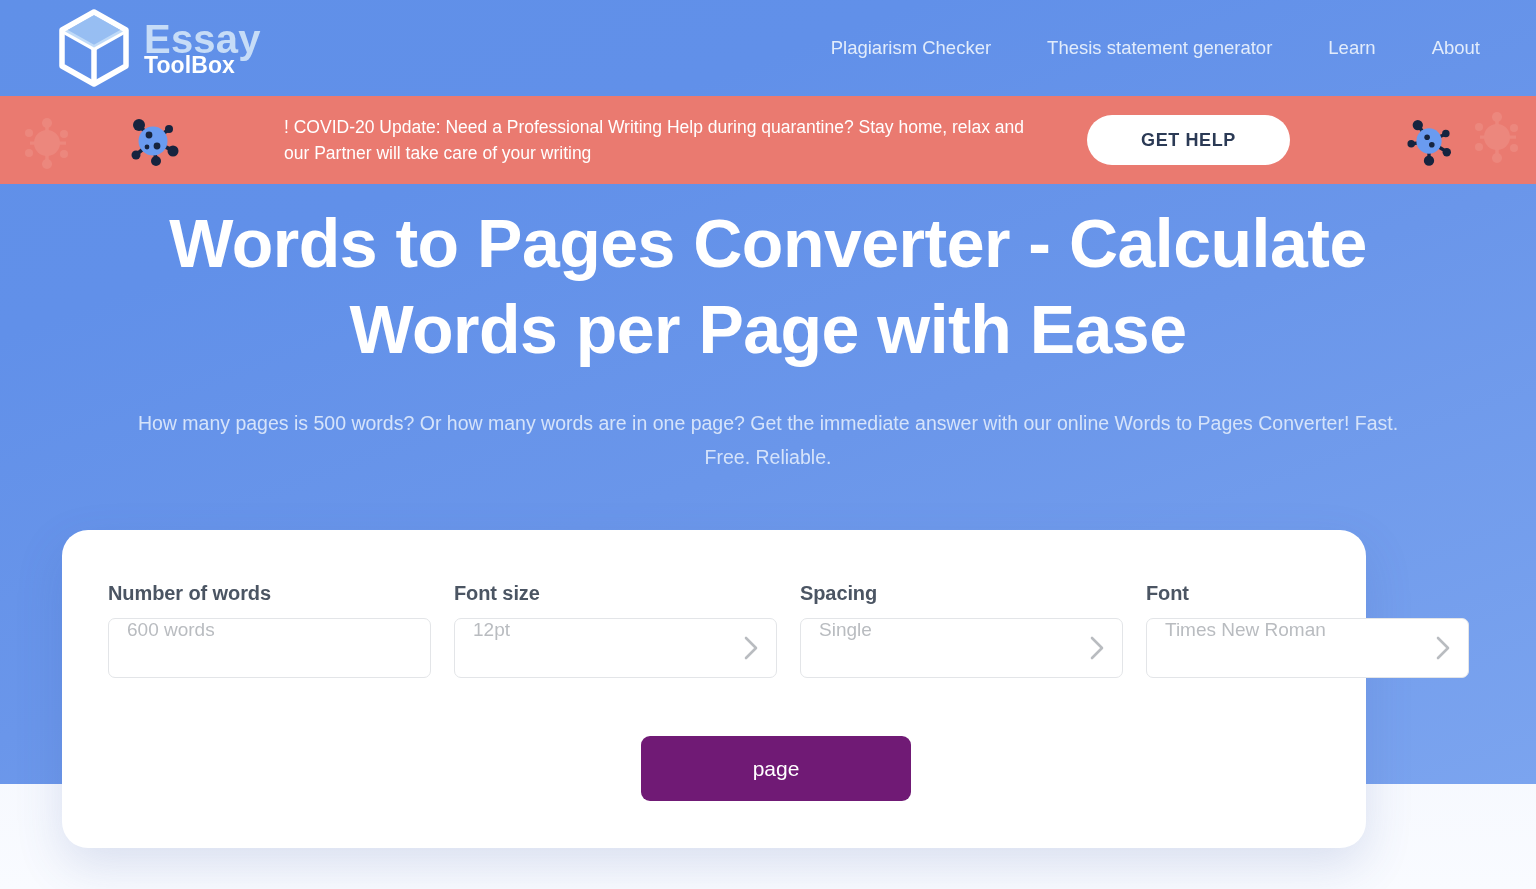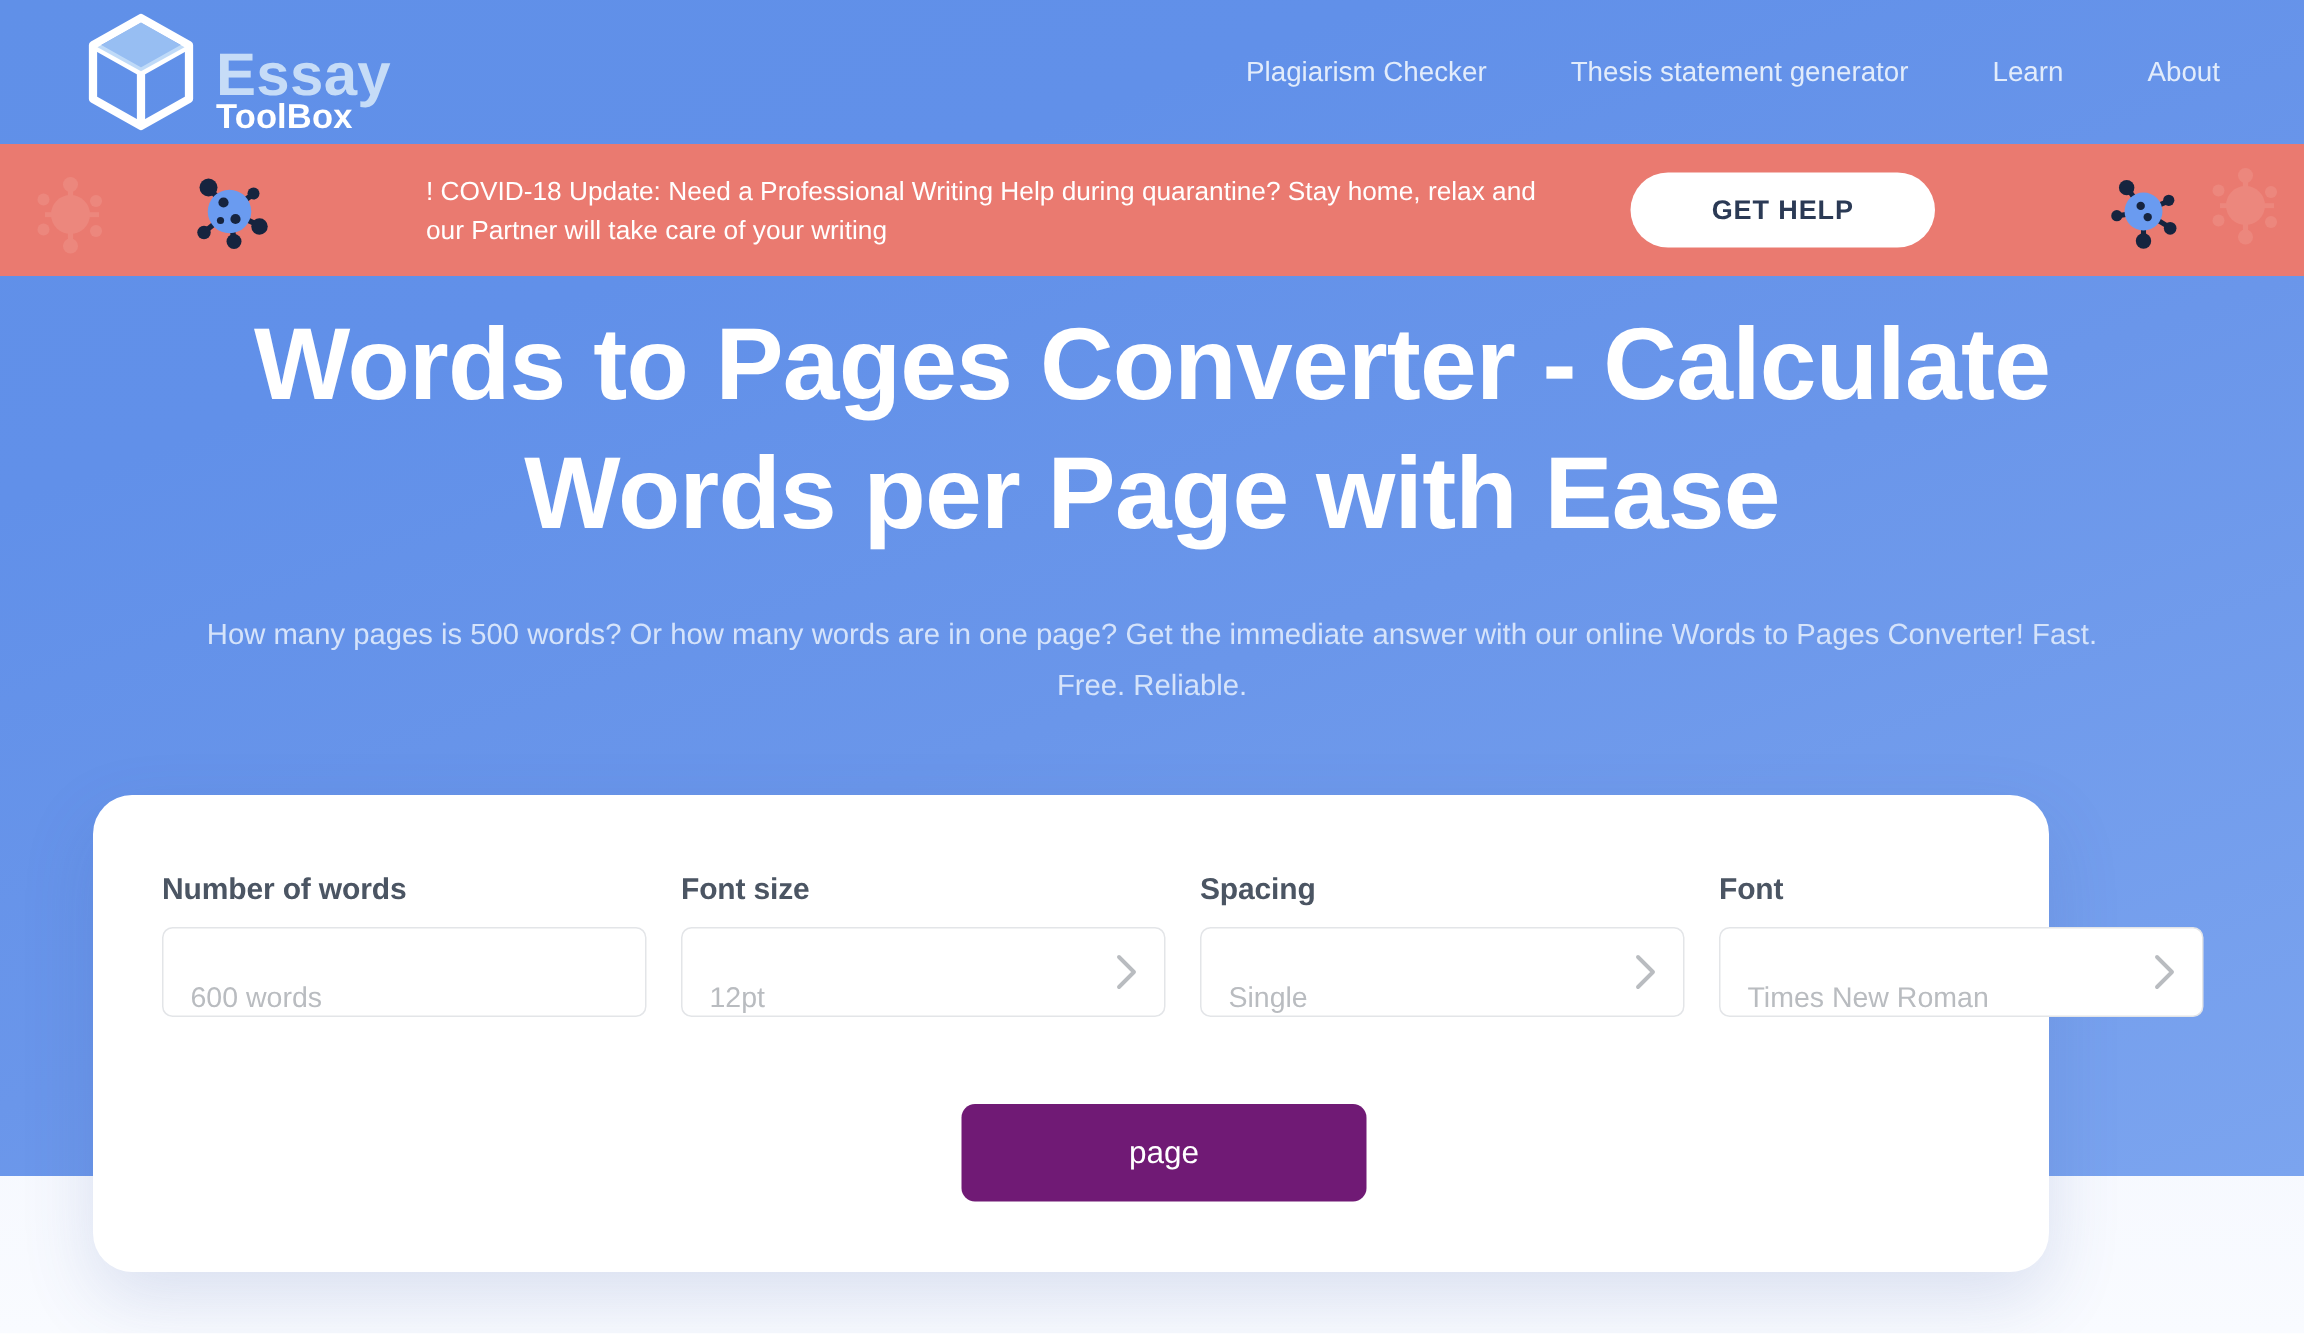--- a/index.html
+++ b/index.html
@@ -33,21 +33,21 @@
     position: absolute;
     left: 0; top: 0;
     width: 1536px;
     height: 96px;
     display: flex;
     align-items: center;
     z-index: 6;
   }
   .logo {
     display: flex;
-    align-items: flex-end;
+    align-items: center;
     margin-left: 56px;
     gap: 12px;
     text-decoration: none;
   }
   .logo-cube { width: 76px; height: 80px; display: block; }
   .logo-text { line-height: 0.93; padding-top: 2px; }
   .logo-essay {
     display: block;
     font-size: 40px;
     font-weight: bold;
@@ -182,21 +182,21 @@
     letter-spacing: -0.1px;
   }
   .field-box {
     position: relative;
     width: 323px;
     height: 60px;
     border: 1px solid #e3e5e8;
     border-radius: 7px;
     background: #ffffff;
     display: flex;
-    align-items: flex-end;
+    align-items: flex-start;
     cursor: pointer;
   }
   .field-box.text-input { cursor: text; }
   .field-value {
     padding-left: 18px;
     color: #b9bcc0;
     font-size: 19px;
     font-family: "Liberation Sans", sans-serif;
     border: none;
     outline: none;
@@ -302,21 +302,21 @@
             <circle cx="51" cy="41" r="5.5"></circle>
             <circle cx="34" cy="51" r="5"></circle>
             <circle cx="14" cy="45" r="4.5"></circle>
             <circle cx="27" cy="25" r="3.4"></circle>
             <circle cx="35" cy="36" r="3.4"></circle>
             <circle cx="25" cy="37" r="2.4"></circle>
           </g>
         </svg>
       </span>
 
-      <p class="banner-text">! COVID-18 Update: Need a Professional Writing Help during quarantine? Stay home, relax and our Partner will take care of your writing</p>
+      <p class="banner-text">! COVID-20 Update: Need a Professional Writing Help during quarantine? Stay home, relax and our Partner will take care of your writing</p>
 
       <button class="get-help">GET HELP</button>
 
       <span class="virus v-main-right" style="left:1400px; top:16px;">
         <svg width="58" height="58" viewBox="0 0 62 62" xmlns="http://www.w3.org/2000/svg">
           <g stroke="#16243f" stroke-width="3.6" stroke-linecap="round">
             <line x1="31" y1="31" x2="20" y2="15"></line>
             <line x1="31" y1="31" x2="48" y2="24"></line>
             <line x1="31" y1="31" x2="49" y2="42"></line>
             <line x1="31" y1="31" x2="31" y2="51"></line>

